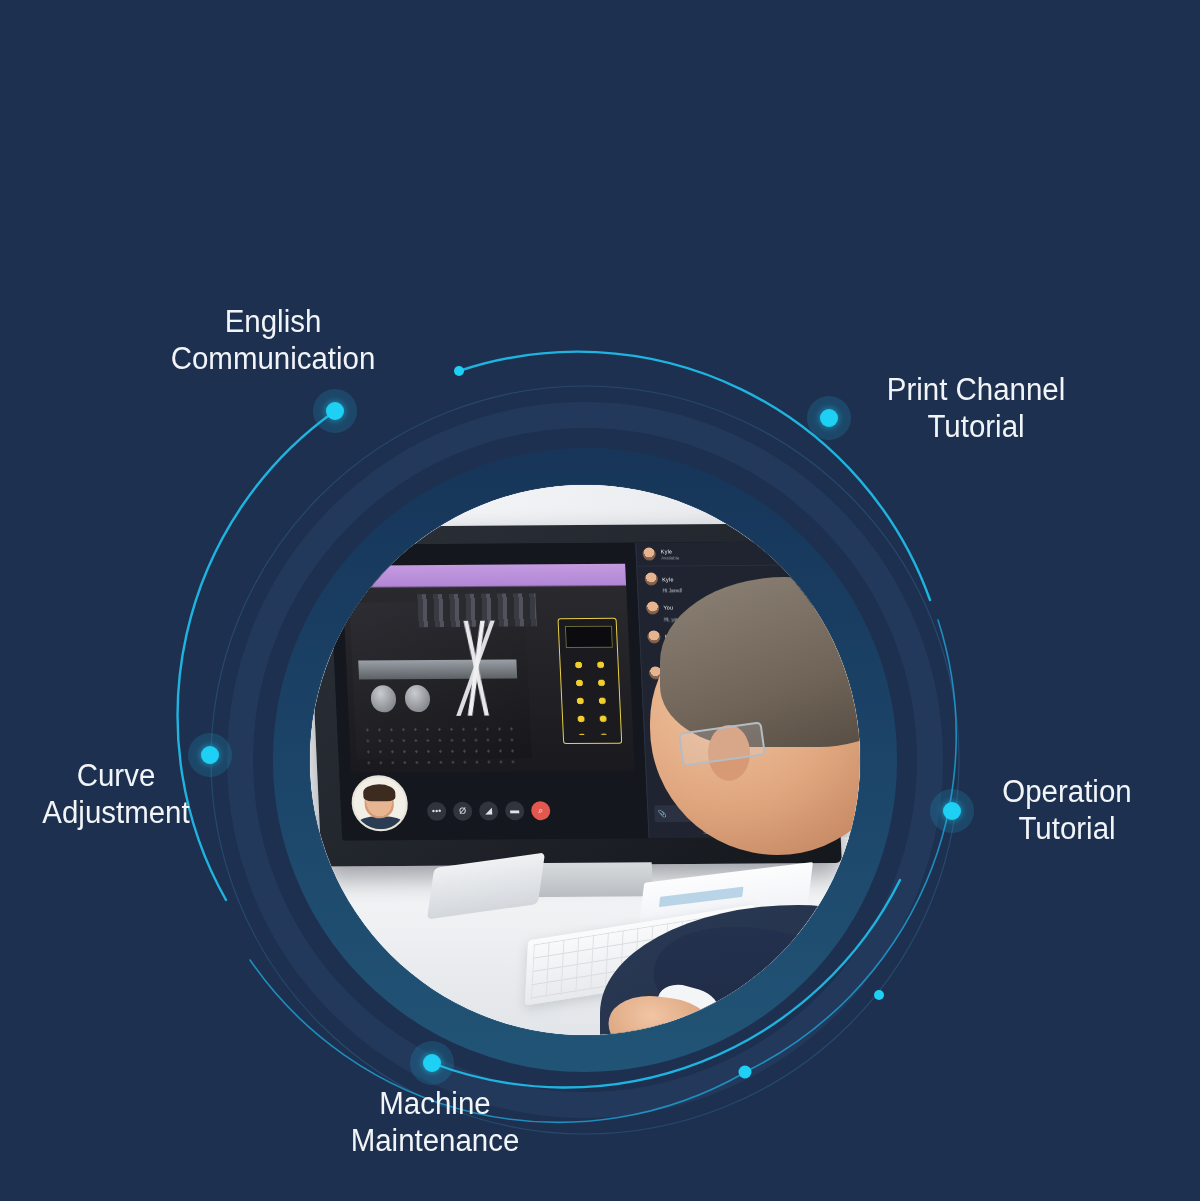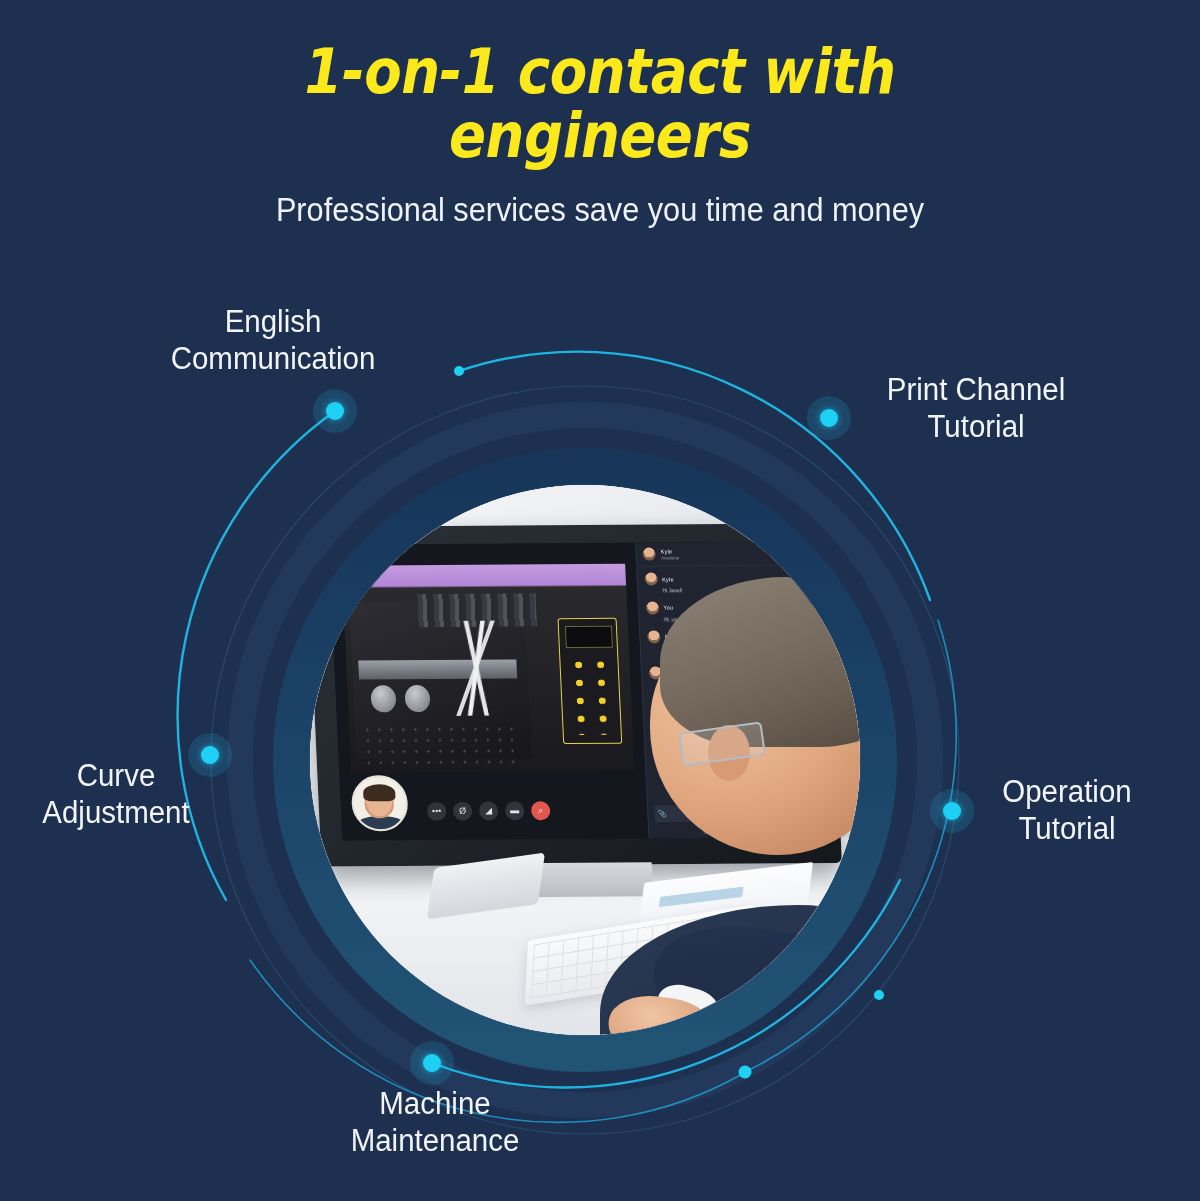--- a/index.html
+++ b/index.html
@@ -514,25 +514,20 @@
   .lbl-print    { left: 856px;  top: 372px;  width: 240px; text-align: center; }
   .lbl-curve    { left: 10px;   top: 758px;  width: 212px; text-align: center; }
   .lbl-operation{ left: 972px;  top: 774px;  width: 190px; text-align: center; }
   .lbl-machine  { left: 310px;  top: 1086px; width: 250px; text-align: center; }
 </style>
 </head>
 <body>
 
 <div id="page">
 
-  <div class="header">
-    <h1 class="title">1-on-1 contact with
-engineers</h1>
-    <p class="subtitle">Professional services save you time and money</p>
-  </div>
 
   <div class="stage">
 
     <svg class="rings" viewBox="0 0 1200 1201">
       <defs>
         <linearGradient id="bandGrad" x1="0" y1="0" x2="0" y2="1">
           <stop offset="0%" stop-color="#16365a"></stop>
           <stop offset="45%" stop-color="#1b4468"></stop>
           <stop offset="100%" stop-color="#215577"></stop>
         </linearGradient>

